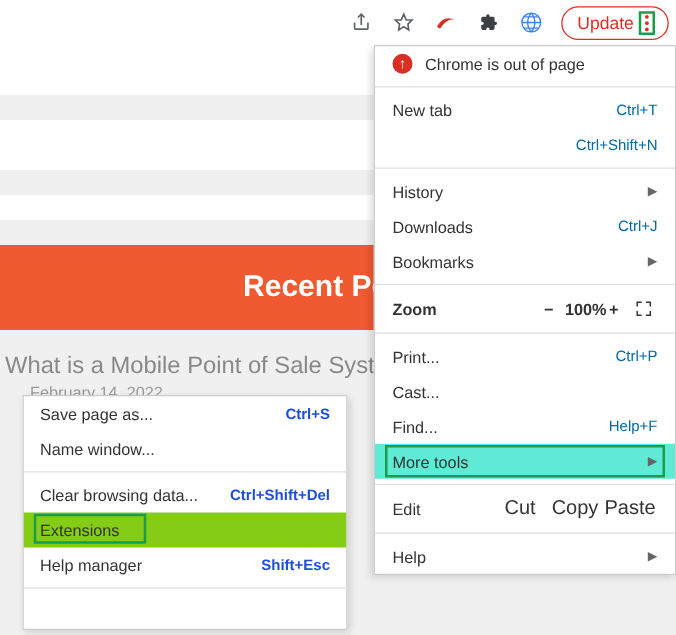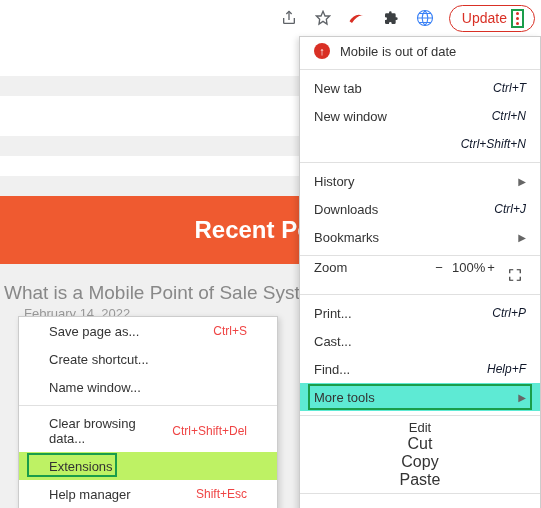--- a/index.html
+++ b/index.html
@@ -18,41 +18,41 @@
 .page { position: absolute; top: 36px; left: 0; right: 0; bottom: 0; background: #f0f0f0; }
 .bar { background: #fff; height: 40px; margin-bottom: 20px; }
 .recent { background: #ef5a30; color: #fff; text-align: center; font-weight: 700; font-size: 24px; padding: 20px 0; }
 .post-title { color: #888; font-size: 19px; padding: 18px 0 0 4px; }
 .post-date { color: #999; font-size: 13px; padding: 2px 0 0 24px; }
 
 
 .menu { position: absolute; top: 36px; right: 0; width: 242px; background: #fff; border: 1px solid #ccc; box-shadow: -2px 2px 6px rgba(0,0,0,.15); font-size: 13px; color: #333; }
 .menu .row { display: flex; align-items: center; padding: 6px 14px; min-height: 28px; cursor: pointer; }
 .menu .sep { height: 1px; background: #e0e0e0; margin: 4px 0; }
-.menu .shortcut { margin-left: auto; color: #0f172a; font-size: 12px; font-style: italic; }
+.menu .shortcut { margin-left: auto; color: #0369a1; font-size: 12px; }
 .menu .arrow { margin-left: auto; color: #666; font-size: 10px; }
 .menu .ood-icon { width: 16px; height: 16px; background: #d93025; border-radius: 50%; color: #fff; display: flex; align-items: center; justify-content: center; font-size: 11px; margin-right: 10px; }
-.menu .zoom-row { display: flex; padding: 0 14px; min-height: 30px; }
+.menu .zoom-row { display: flex; align-items: center; padding: 0 14px; min-height: 30px; font-weight: bold; }
 .menu .zoom-row .lbl { flex: 1; }
 .menu .zb { width: 26px; text-align: center; cursor: pointer; }
 .menu .fs { width: 22px; display: flex; align-items: center; justify-content: center; cursor: pointer; }
-.menu .edit-row { display: flex; padding: 0 14px; min-height: 30px; align-items: center; flex-direction: column; }
+.menu .edit-row { display: flex; padding: 0 14px; min-height: 30px; align-items: center; }
 .menu .edit-row .lbl { flex: 1; }
 .menu .edit-row .eb { width: 44px; text-align: center; cursor: pointer; font-size: 16px; }
 .menu .hl { position: relative; }
 .menu .hl::after { content: ""; position: absolute; left: 8px; right: 8px; top: 1px; bottom: 1px; border: 2px solid #1a9d4a; pointer-events: none; }
 .menu .hov { background: #5eead4; text-align: right; }
 
 
 .submenu { position: absolute; top: 316px; left: 18px; width: 260px; background: #fff; border: 1px solid #ccc; box-shadow: 2px 2px 6px rgba(0,0,0,.15); font-size: 13px; color: #333; }
-.submenu .row { display: flex; align-items: center; padding: 6px 30px; min-height: 28px; cursor: pointer; }
+.submenu .row { display: flex; align-items: center; padding: 6px 13px; min-height: 28px; cursor: pointer; }
 .submenu .sep { height: 1px; background: #e0e0e0; margin: 4px 0; }
-.submenu .shortcut { margin-left: auto; color: #ef4444; font-size: 12px; }
+.submenu .shortcut { margin-left: auto; color: #1d4ed8; font-size: 12px; font-weight: bold; }
 .submenu .hl-box { position: absolute; border: 2px solid #1a9d4a; pointer-events: none; }
-.submenu .hov { background: #bef264; }
+.submenu .hov { background: #84cc16; }
 </style>
 </head>
 <body>
 
 <div class="toolbar">
   <span class="tb-icon">
     <svg width="16" height="16" viewBox="0 0 24 24" fill="none" stroke="#5f6368" stroke-width="2">
         <path d="M4 12v7a1 1 0 001 1h14a1 1 0 001-1v-7"></path>
         <path d="M16 6l-4-4-4 4"></path>
         <path d="M12 2v13"></path>
@@ -96,30 +96,26 @@
   <div class="bar"></div>
   <div class="bar" style="height:20px"></div>
   <div class="recent">Recent Posts</div>
   <div class="post-title">What is a Mobile Point of Sale System</div>
   <div class="post-date">February 14, 2022</div>
 </div>
 
 <div class="menu">
   <div class="row">
     <span class="ood-icon">↑</span>
-    <span>Mobile is out of date</span>
+    <span>Chrome is out of page</span>
   </div>
   <div class="sep"></div>
   <div class="row">
       <span>New tab</span>
       <span class="shortcut">Ctrl+T</span>
-    </div>
-  <div class="row">
-      <span>New window</span>
-      <span class="shortcut">Ctrl+N</span>
     </div>
   <div class="row">
       <span class="shortcut">Ctrl+Shift+N</span>
     </div>
   <div class="sep"></div>
   <div class="row">
       <span>History</span>
       <span class="arrow">▶</span>
     </div>
   <div class="row">
@@ -172,23 +168,20 @@
     </div>
 
 </div>
 
 <div class="submenu">
   <div class="row">
       <span>Save page as...</span>
       <span class="shortcut">Ctrl+S</span>
     </div>
   <div class="row">
-      <span>Create shortcut...</span>
-    </div>
-  <div class="row">
       <span>Name window...</span>
     </div>
   <div class="sep"></div>
   <div class="row">
       <span>Clear browsing data...</span>
       <span class="shortcut">Ctrl+Shift+Del</span>
     </div>
   <div class="row hov" style="position:relative">
     <span>Extensions</span>
     <span class="hl-box" style="left:8px;top:1px;width:90px;height:24px"></span>

